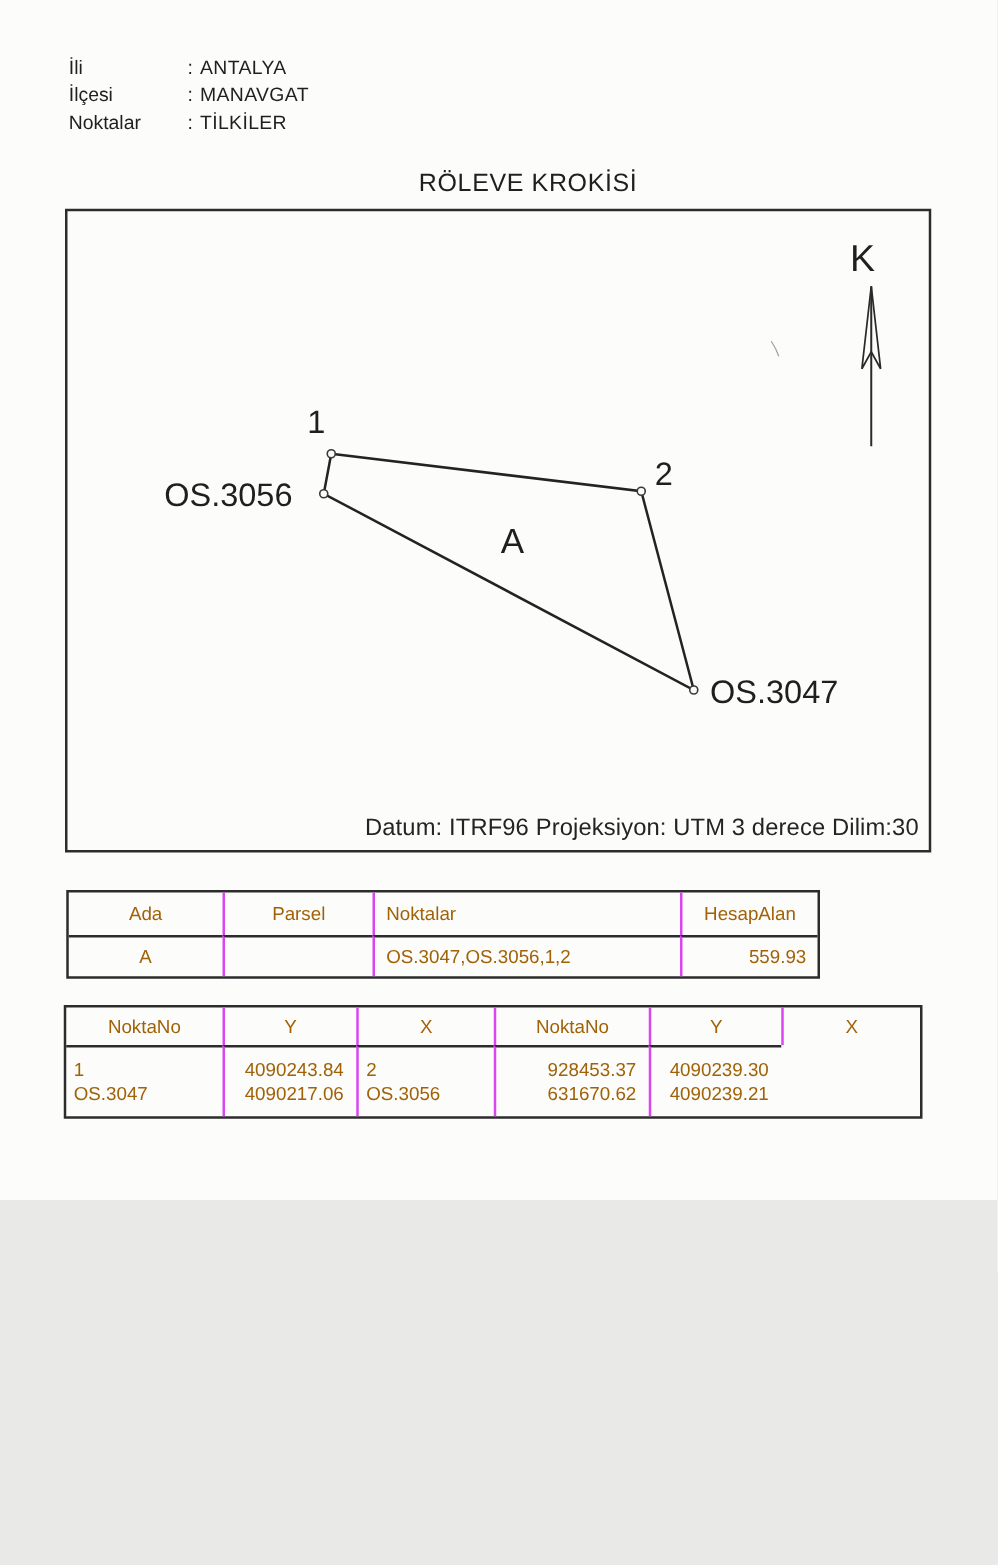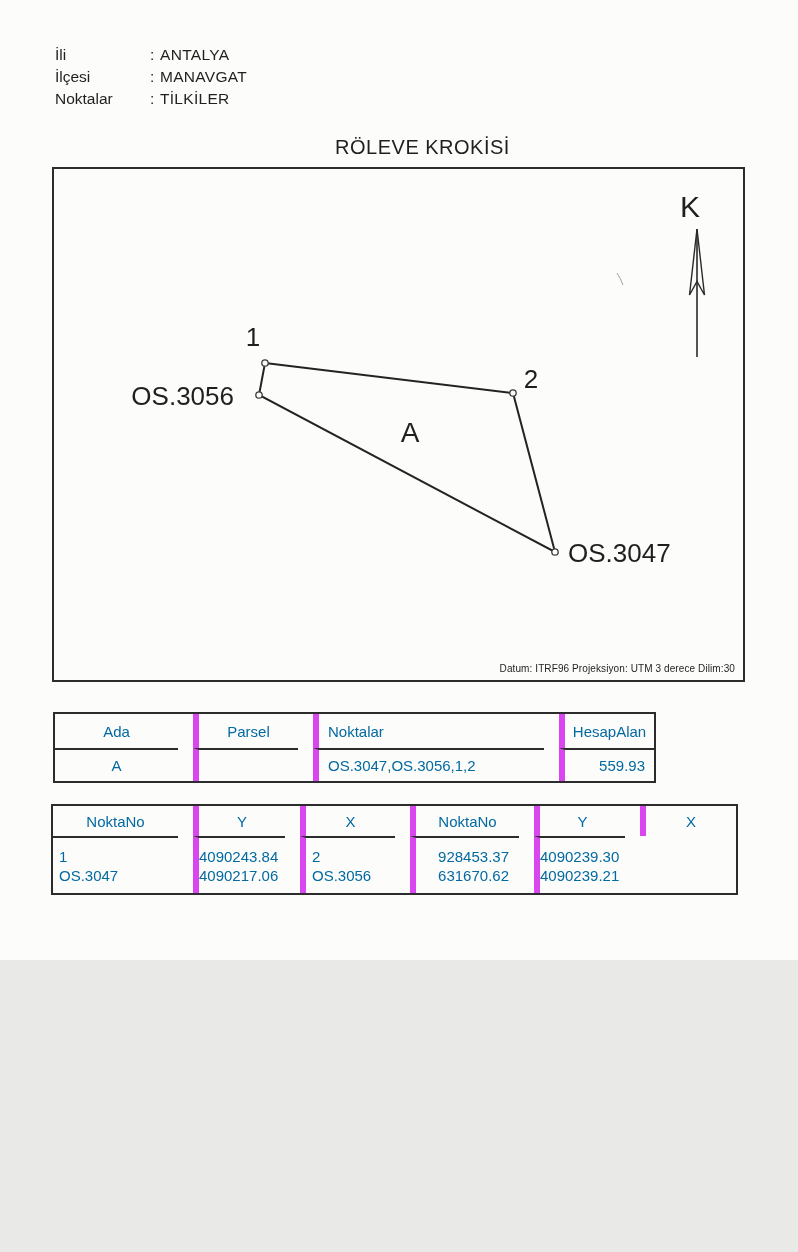--- a/index.html
+++ b/index.html
@@ -25,29 +25,29 @@
   }
 
   
   .sketch {
     position:absolute; left:52px; top:167px; width:689px; height:511px;
     border:2px solid #2c2c2c; background:#fcfcfb;
   }
   .sketch svg { position:absolute; left:0; top:0; }
   .datum {
     position:absolute; right:8px; bottom:6px;
-    font-size:10px; letter-spacing:0.1px; color:#242424;
+    font-size:19px; letter-spacing:0.1px; color:#242424;
   }
 
   
   .grid { position:absolute; display:grid; border:2px solid #2c2c2c; background:#fcfcfb; }
   .t1 { left:53px; top:712px; grid-template-columns:123px 120px 246px 110px; grid-template-rows:34px 33px; }
   .t2 { left:51px; top:804px; grid-template-columns:125px 107px 110px 124px 106px 111px; grid-template-rows:30px 57px; }
-  .cell { display:flex; align-items:center; font-size:15px; color:#0369a1; overflow:hidden; }
-  .bl { border-left:6px solid #d946ef;margin-left:15px; }
+  .cell { display:flex; align-items:center; font-size:15px; color:#a16207; overflow:hidden; }
+  .bl { border-left:2px solid #d946ef; }
   .bt { border-top:2px solid #2c2c2c; }
   .ac { justify-content:center; }
   .al { justify-content:flex-start; padding-left:9px; }
   .ar { justify-content:flex-end; padding-right:9px; }
   .stack { flex-direction:column; align-items:stretch; justify-content:center; line-height:19px; }
   .stack.num div { text-align:right; padding-right:10px; }
   .stack.name div { text-align:left; padding-left:6px; }
 
   
   .artifact { position:absolute; color:#9a9a96; font-size:11px; letter-spacing:2px; }

